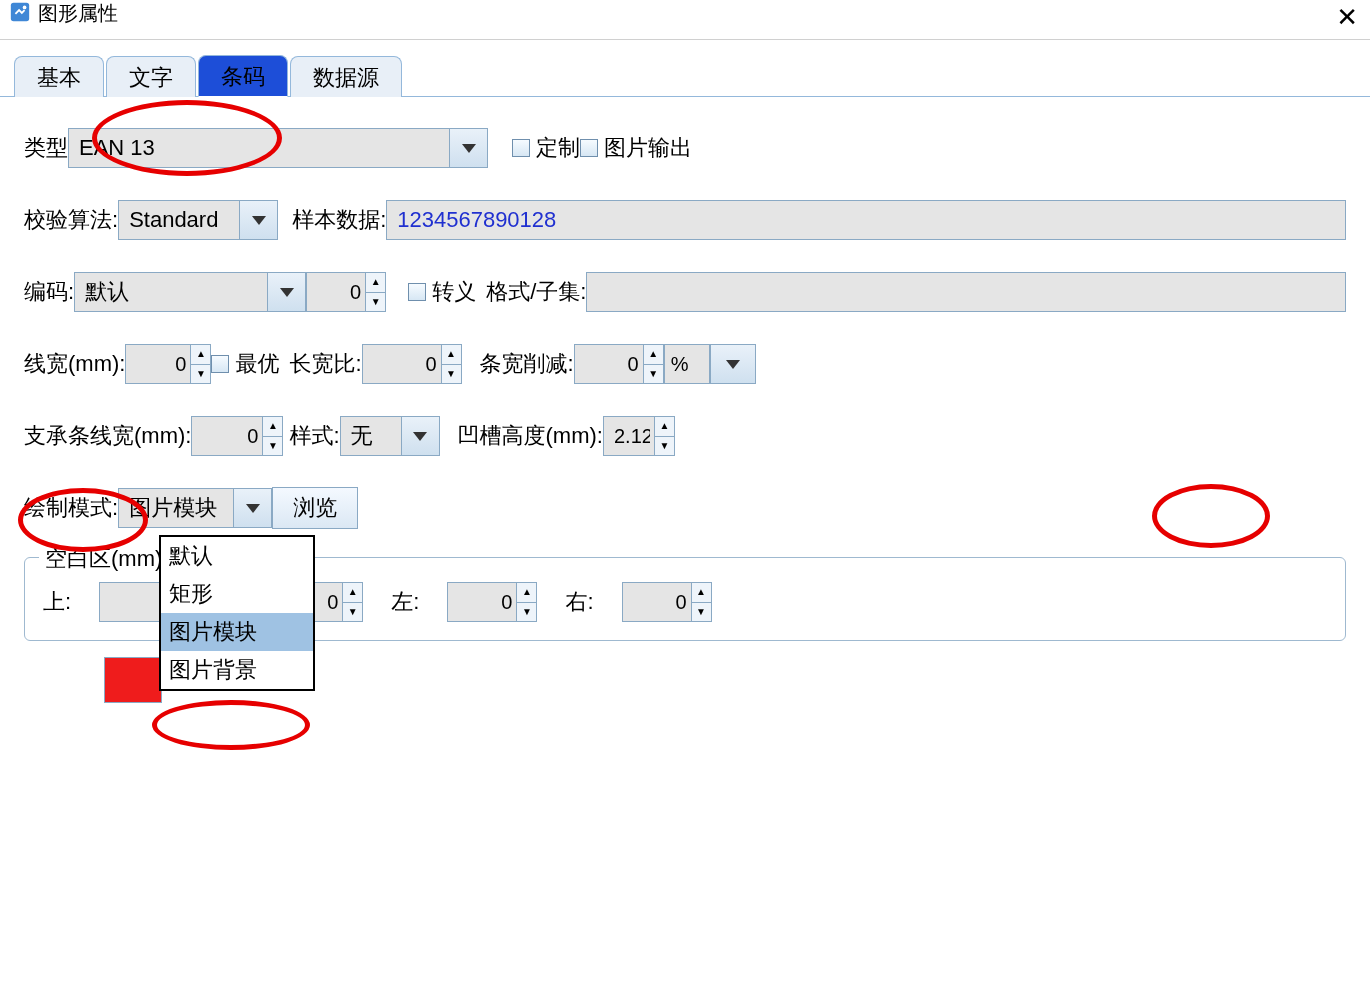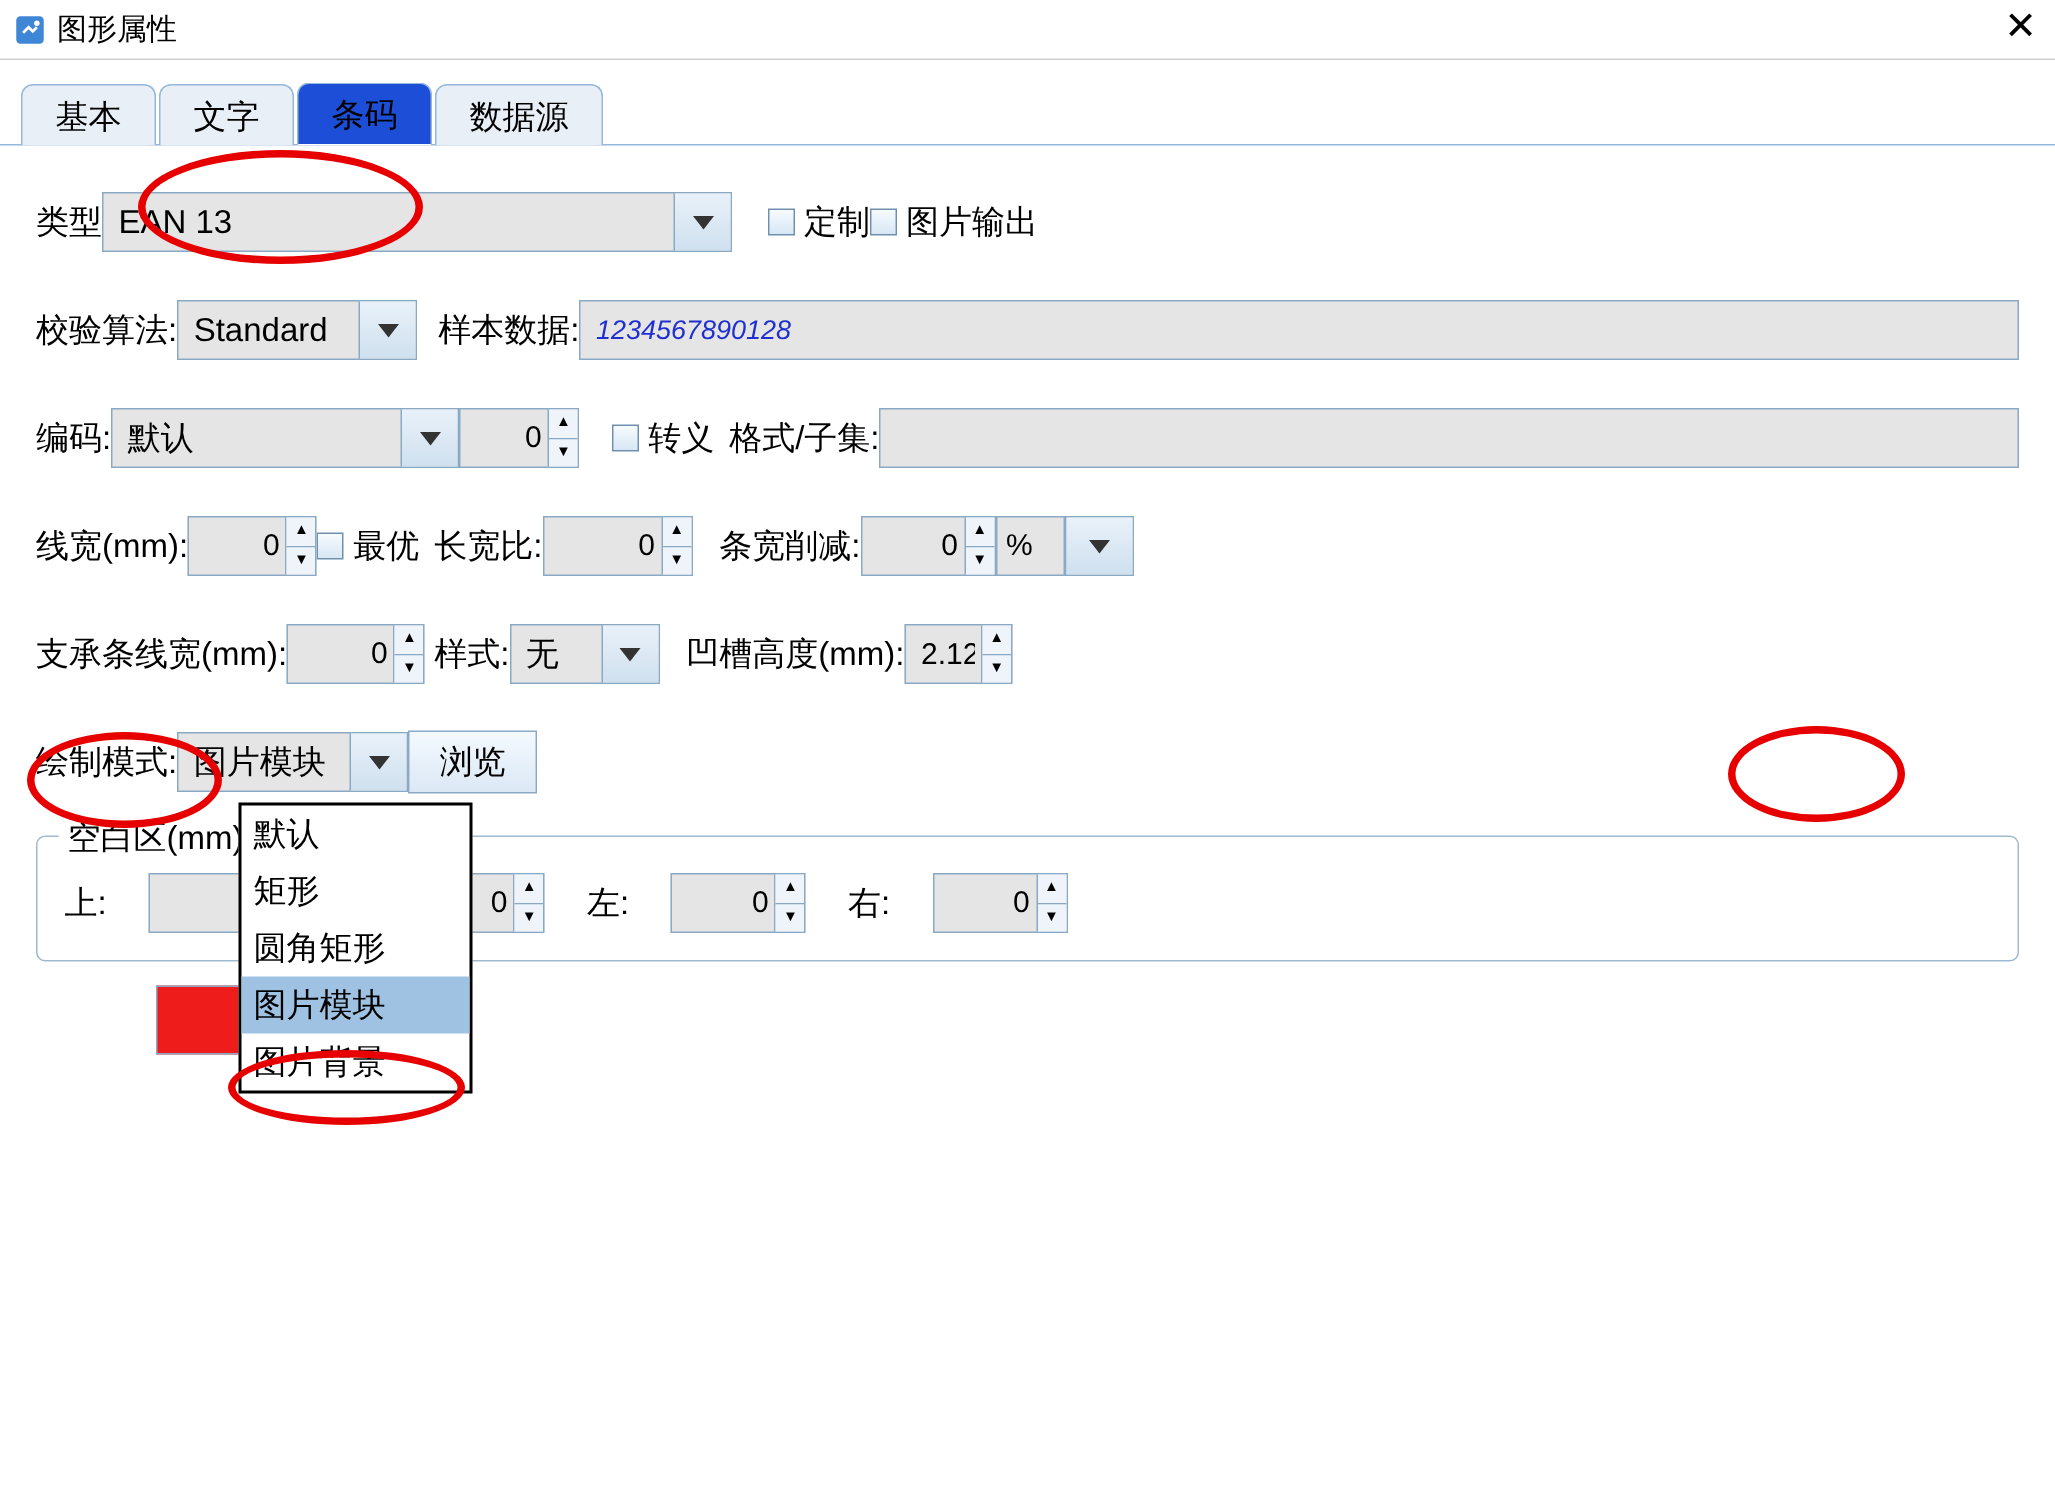--- a/index.html
+++ b/index.html
@@ -11,23 +11,23 @@
     color: #000;
     width: 1370px;
     height: 990px;
     overflow: hidden;
     position: relative;
   }
 
   
   .titlebar {
     display: flex;
-    align-items: center;
+    align-items: flex-start;
     height: 40px;
-    padding: 10px 8px;
+    padding: 0 8px;
     background: #fff;
     border-bottom: 1px solid #d0d0d0;
     position: relative;
   }
   .titlebar .app-icon {
     width: 24px;
     height: 24px;
     margin-right: 6px;
     display: inline-flex;
     align-items: center;
@@ -108,24 +108,23 @@
   .combo .drop::after {
     content: "";
     border-left: 7px solid transparent;
     border-right: 7px solid transparent;
     border-top: 9px solid #333;
   }
 
   .txt { padding: 0 8px; }
   .txt input {
     border: none; outline: none;
-    font-size: 18px;
+    font-size: 22px;
     width: 100%;
     background: transparent;
-    font-style: italic;
   }
   .txt.sample input { color: #2030d0; }
 
   .spin {
     padding: 0 22px 0 8px;
     position: relative;
   }
   .spin input {
     border: none; outline: none;
     font-size: 20px;
@@ -422,21 +421,20 @@
   <div class="row" style="margin-top:16px;">
     <span style="width:80px"></span>
     <div class="chip" style="background:#ef1c1c"></div>
   </div>
 
 </div>
 
 <div class="dropdown-list">
   <div>默认</div>
   <div>矩形</div>
-  <div>圆角矩形</div>
   <div class="sel">图片模块</div>
   <div>图片背景</div>
 </div>
 
 <div class="ring" style="left:92px; top:100px; width:190px; height:76px;"></div>
 <div class="ring" style="left:18px; top:488px; width:130px; height:64px;"></div>
 <div class="ring" style="left:152px; top:700px; width:158px; height:50px;"></div>
 <div class="ring" style="left:1152px; top:484px; width:118px; height:64px;"></div>
 
 </body></html>

